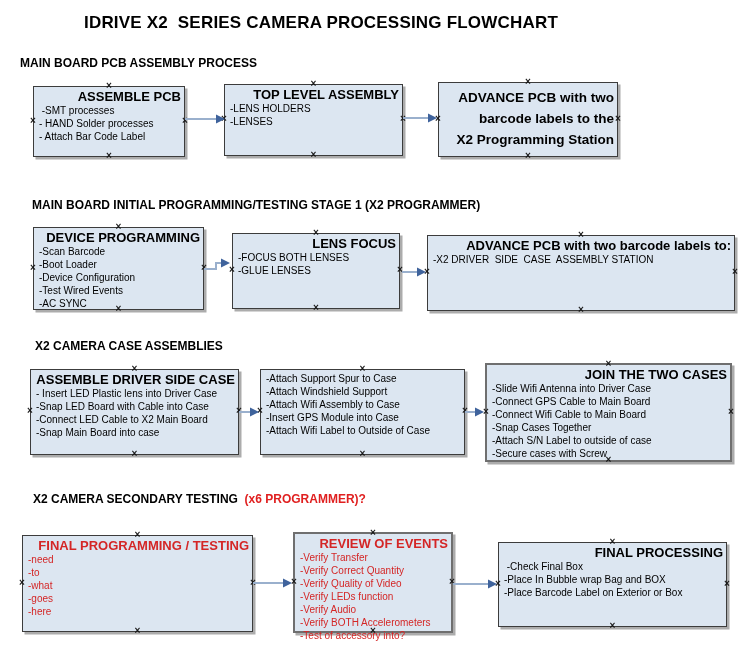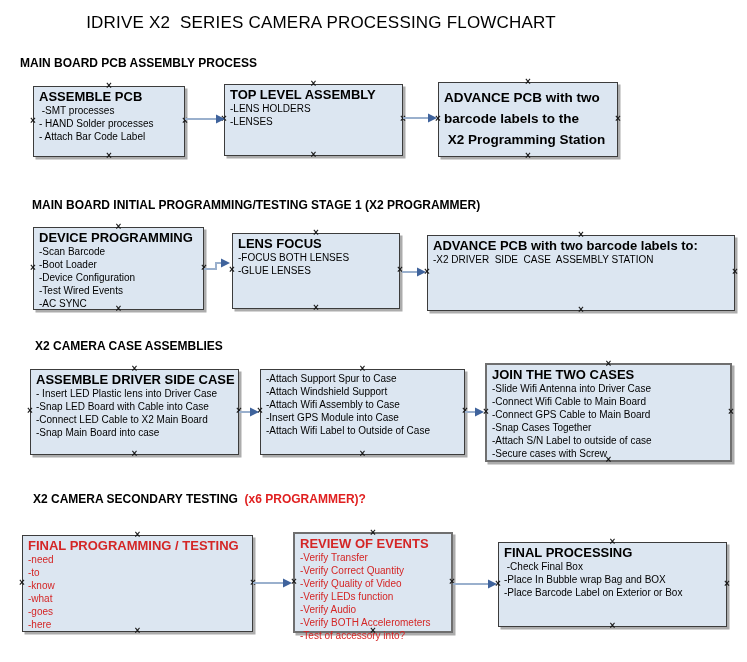--- a/index.html
+++ b/index.html
@@ -2,35 +2,35 @@
 <html style="--box-fill: #dce6f1; --box-border: #3c3c3c; --box-border-thick: #6f6f6f; --red-text: #d42626; --header-red: #e02020; --arrow-line: #9ab0cd; --arrow-head: #3f639c;"><head>
 <meta charset="utf-8">
 <style>
   html,body{margin:0;padding:0;background:#ffffff;}
   .canvas{
     position:relative;width:747px;height:662px;background:#ffffff;
     font-family:"Liberation Sans",sans-serif;color:#000;overflow:hidden;
   }
   .page-title{
     position:absolute;top:13px;left:0;width:642px;text-align:center;
-    font-size:17px;font-weight:normal;white-space:pre;letter-spacing:.2px;
+    font-size:17px;font-weight:bold;white-space:pre;letter-spacing:.2px;
   }
   .sec-h{
     position:absolute;font-size:12px;font-weight:bold;white-space:pre;
   }
   .sec-h .rd{color:var(--header-red,#e02020);}
   .fc-box{
     position:absolute;box-sizing:border-box;
     background:var(--box-fill,#dce6f1);
     border:1.5px solid var(--box-border,#3c3c3c);
     box-shadow:2.5px 2.5px 0 rgba(128,128,128,.65);
     padding:2px 3px 2px 5px;
   }
   .fc-box.thick{border:2.5px solid var(--box-border-thick,#6f6f6f);}
-  .bt{font-size:13px;font-weight:bold;line-height:15px;white-space:pre;}
+  .bt{font-size:13px;font-weight:bold;line-height:15px;white-space:pre;text-align:right;}
   .it{font-size:10px;line-height:13px;white-space:pre;}
   .fc-box.roomy .bt{font-size:13.5px;line-height:21px;padding-top:2px;}
   .fc-box.red .bt,.fc-box.red .it{color:var(--red-text,#d42626);}
   .anc{
     position:absolute;color:#161616;font-weight:bold;font-size:10px;line-height:10px;
     width:8px;height:10px;text-align:center;
   }
   .anc-t{left:calc(50% - 4px);top:-6px;}
   .anc-b{left:calc(50% - 4px);bottom:-5px;}
   .anc-l{left:-5px;top:calc(50% - 6px);}
@@ -128,36 +128,35 @@
     <div class="it">-Insert GPS Module into Case</div>
     <div class="it">-Attach Wifi Label to Outside of Case</div>
   <span class="anc anc-t">×</span>
       <span class="anc anc-b">×</span>
       <span class="anc anc-l">×</span>
       <span class="anc anc-r">×</span>
     </div>
   <div class="fc-box thick" style="left:485px;top:363px;width:247px;height:99px">
     <div class="bt">JOIN THE TWO CASES</div>
     <div class="it">-Slide Wifi Antenna into Driver Case</div>
+    <div class="it">-Connect GPS Cable to Main Board</div>
     <div class="it">-Connect Wifi Cable to Main Board</div>
-    <div class="it">-Connect GPS Cable to Main Board</div>
     <div class="it">-Snap Cases Together</div>
     <div class="it">-Attach S/N Label to outside of case</div>
     <div class="it">-Secure cases with Screw</div>
   <span class="anc anc-t">×</span>
       <span class="anc anc-b">×</span>
       <span class="anc anc-l">×</span>
       <span class="anc anc-r">×</span>
     </div>
 
   <div class="fc-box red" style="left:22px;top:535px;width:231px;height:97px">
     <div class="bt">FINAL PROGRAMMING / TESTING</div>
     <div class="it">-need</div>
     <div class="it">-to</div>
-    <div class="it">-know</div>
     <div class="it">-what</div>
     <div class="it">-goes</div>
     <div class="it">-here</div>
   <span class="anc anc-t">×</span>
       <span class="anc anc-b">×</span>
       <span class="anc anc-l">×</span>
       <span class="anc anc-r">×</span>
     </div>
   <div class="fc-box red thick" style="left:293px;top:532px;width:160px;height:101px">
     <div class="bt">REVIEW OF EVENTS</div>

